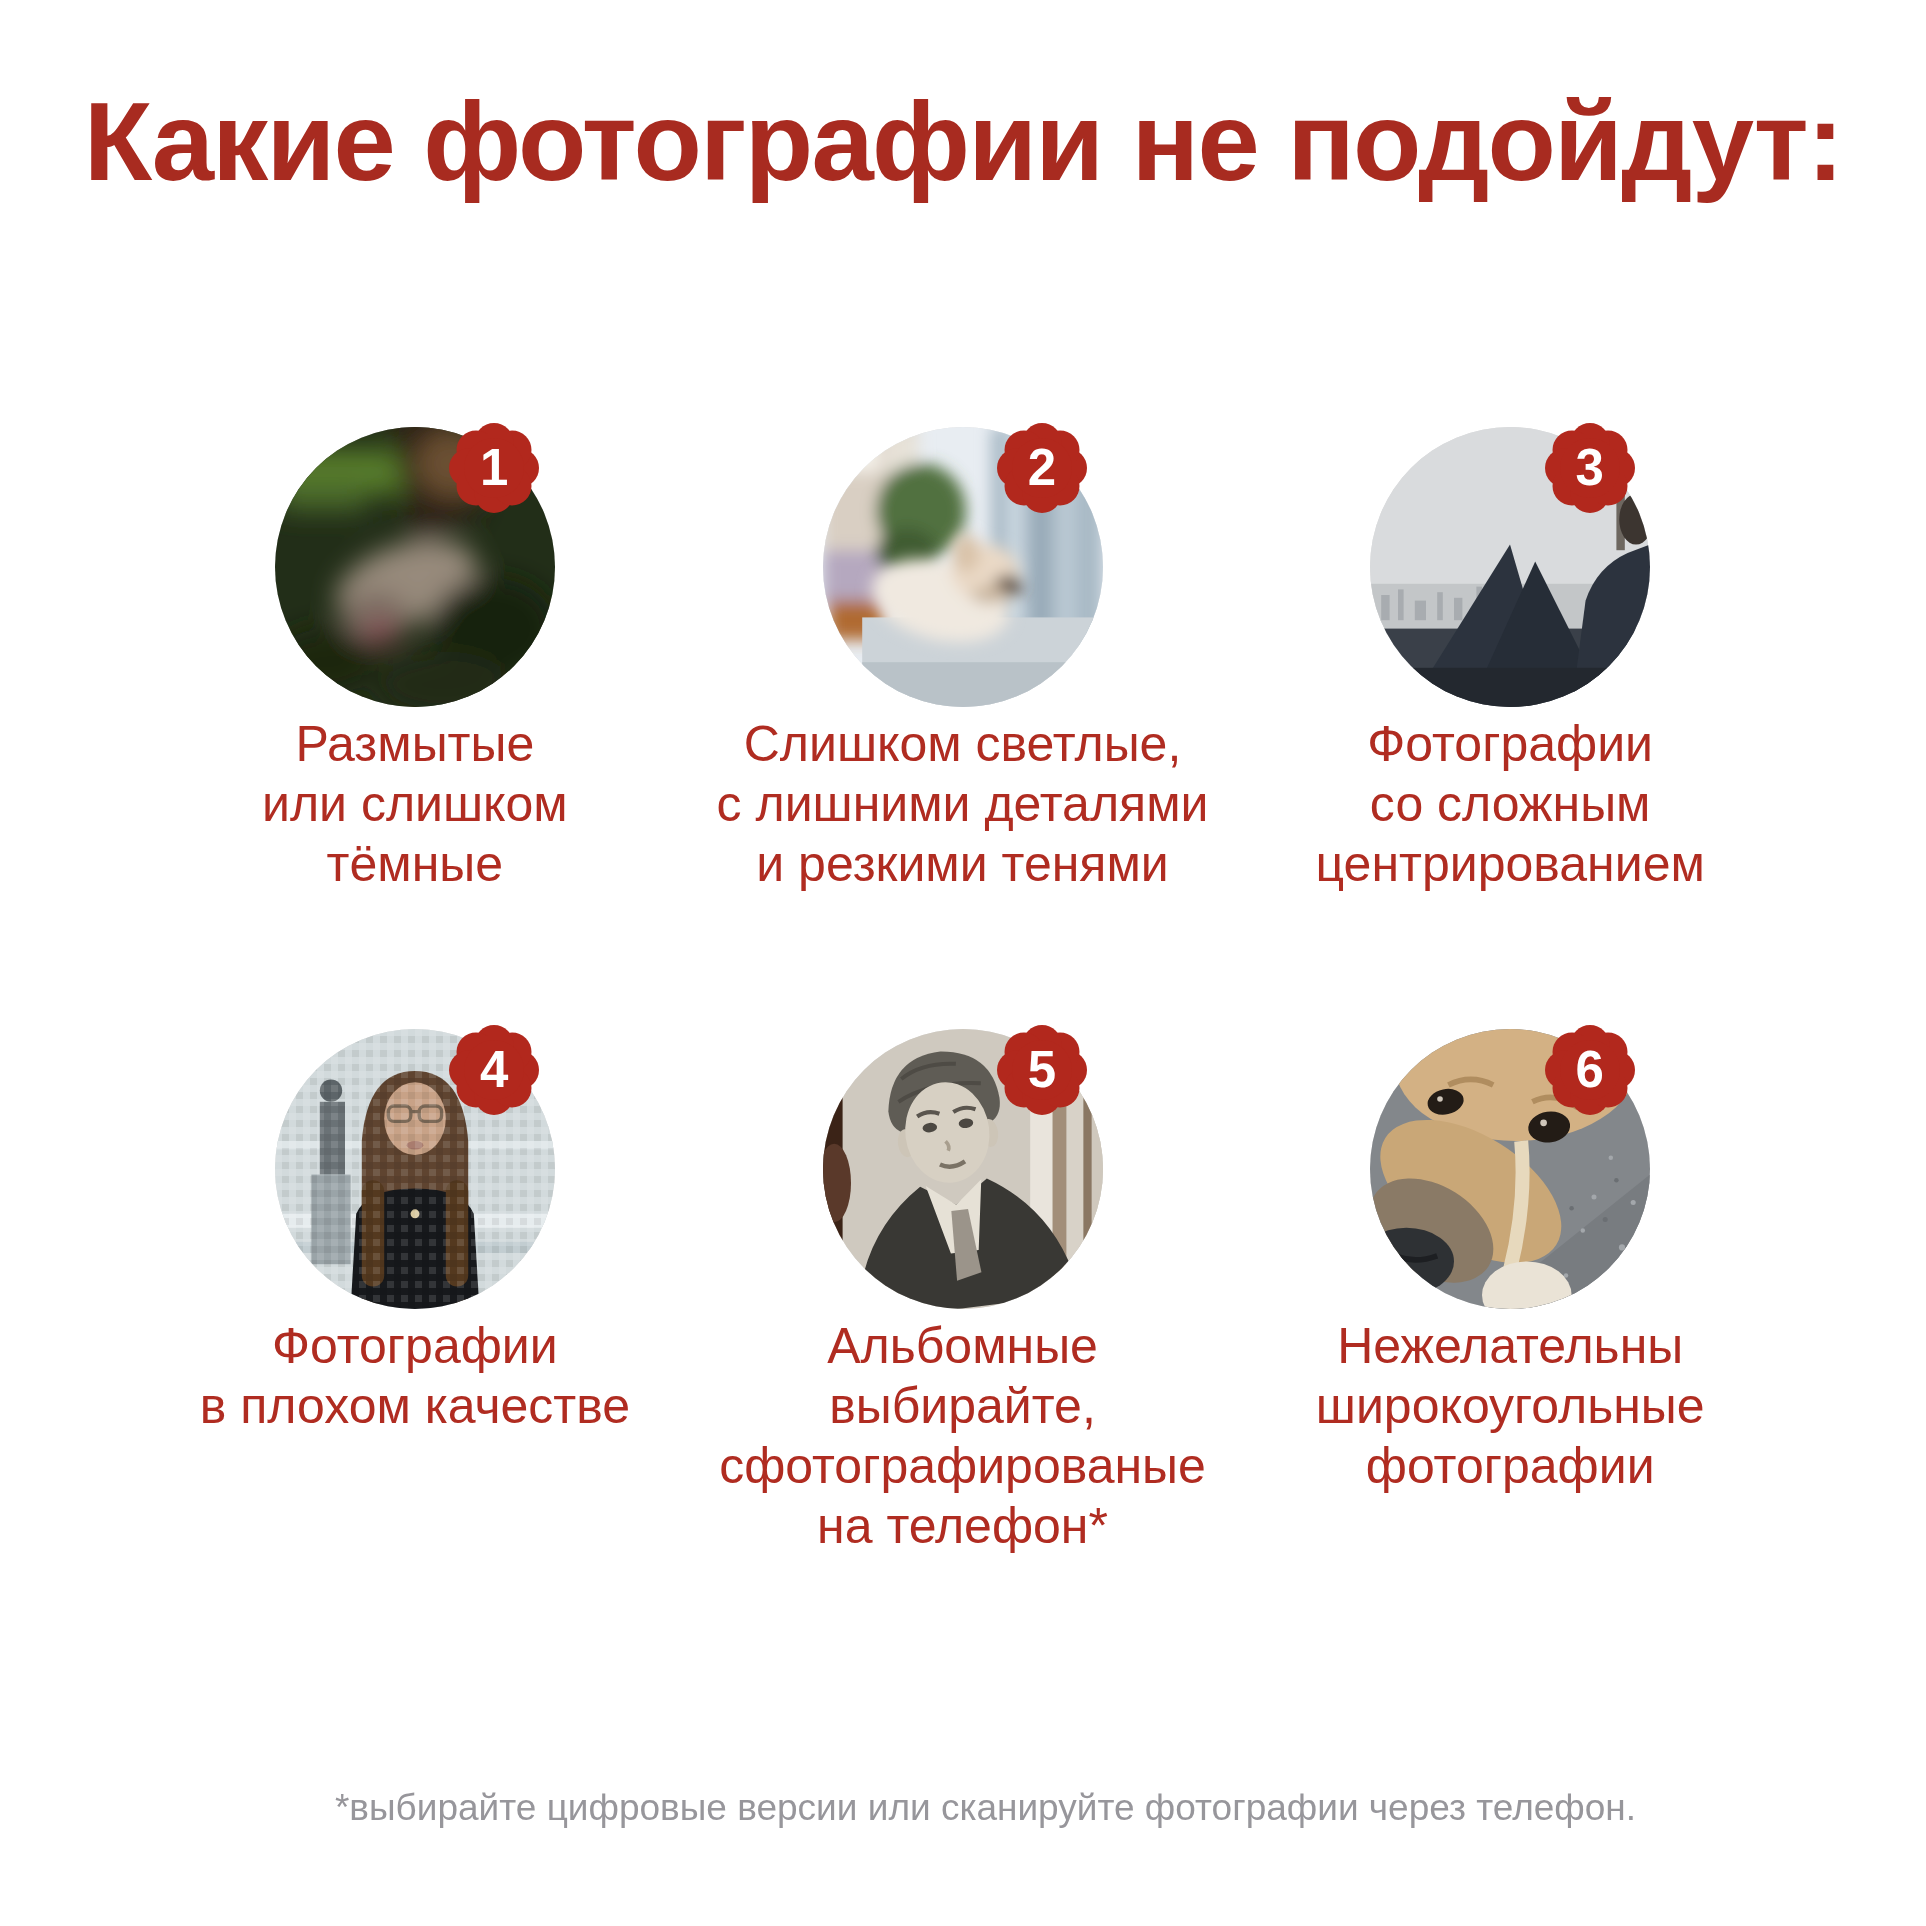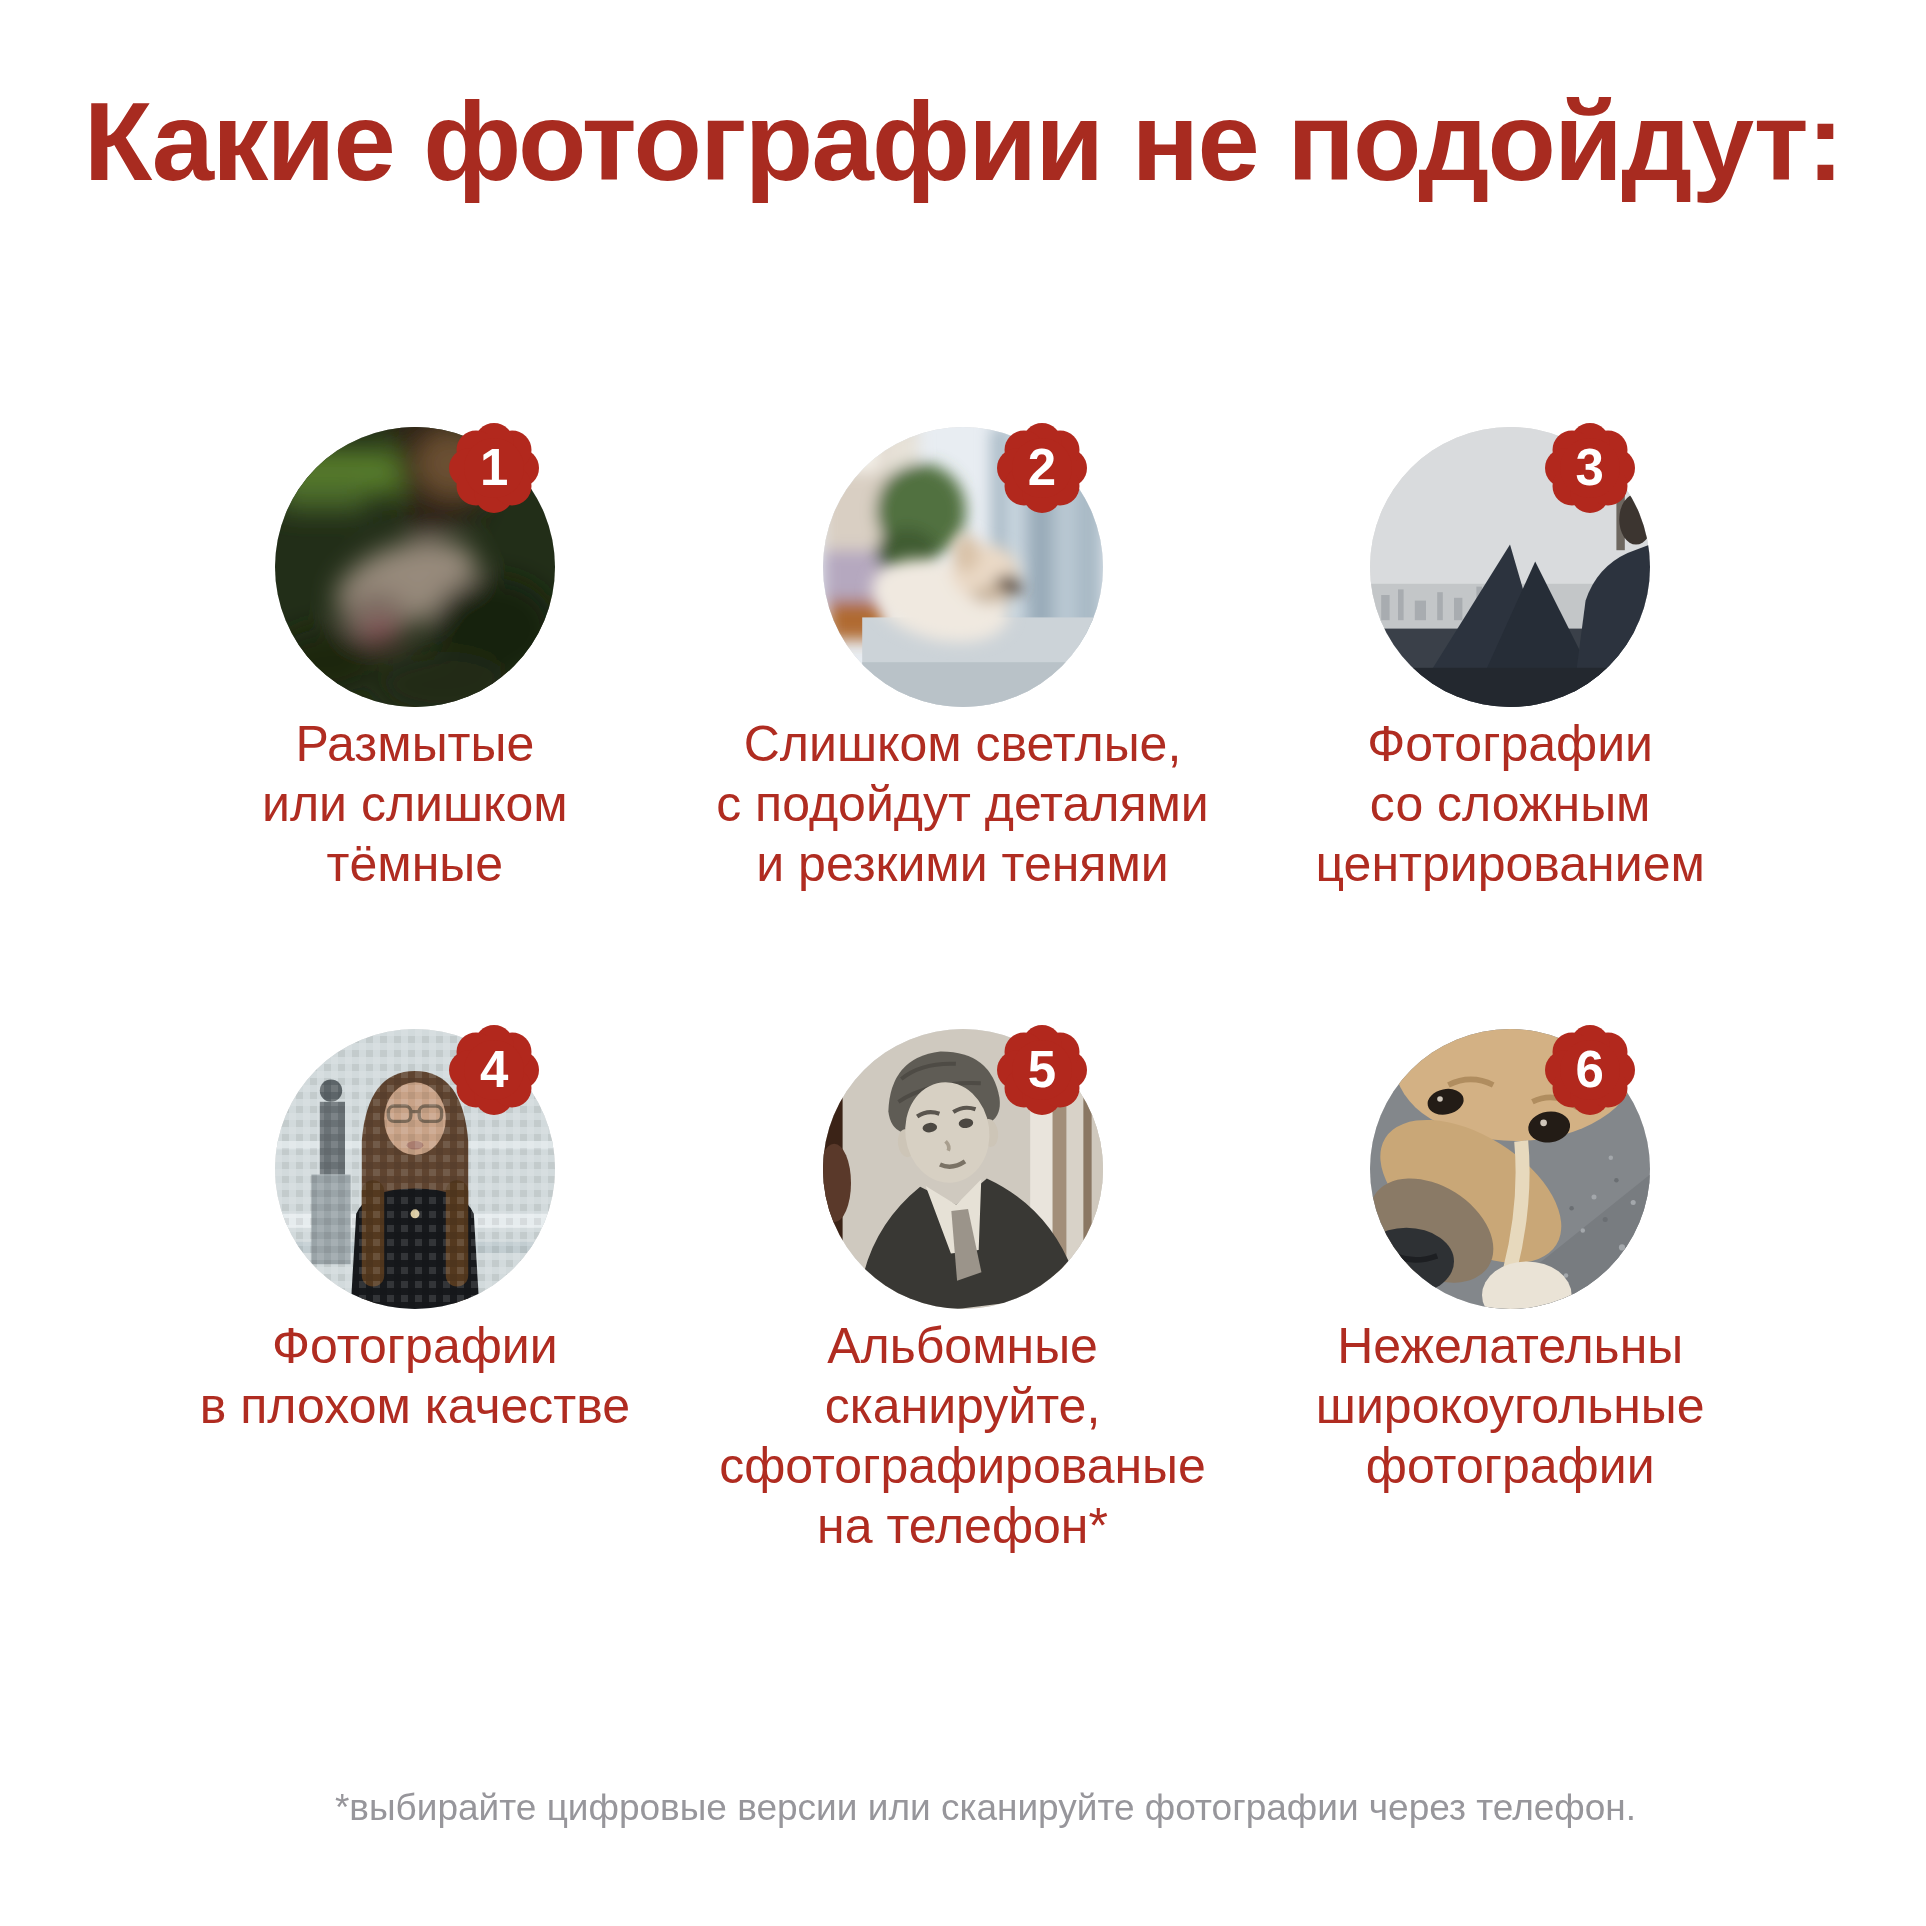--- a/index.html
+++ b/index.html
@@ -156,21 +156,21 @@
               <circle cx="36" cy="84" r="26"></circle>
             <circle cx="60" cy="94" r="26"></circle>
               <circle cx="84" cy="84" r="26"></circle>
             <circle cx="60" cy="60" r="40"></circle>
           </g>
         </svg>
         <span class="badge-num">2</span>
       </div>
     </div>
     <figcaption class="card-caption">Слишком светлые,
-с подойдут деталями
+с лишними деталями
 и резкими тенями</figcaption>
   </figure>
 
   <figure class="card">
     <div class="photo-wrap">
       <div class="photo-circle">
         <svg viewBox="0 0 100 100" preserveAspectRatio="xMidYMid slice">
           <rect width="100" height="100" fill="#d9dbdd"></rect>
           <rect y="56" width="100" height="18" fill="#c3c6c8"></rect>
           <g fill="#a8acb0">
@@ -309,21 +309,21 @@
             <circle cx="26" cy="60" r="26"></circle>
               <circle cx="36" cy="84" r="26"></circle>
             <circle cx="60" cy="94" r="26"></circle>
               <circle cx="84" cy="84" r="26"></circle>
             <circle cx="60" cy="60" r="40"></circle>
           </g>
         </svg>
         <span class="badge-num">5</span>
       </div>
     </div>
-    <figcaption class="card-caption">Альбомные сканируйте,
+    <figcaption class="card-caption">Альбомные выбирайте,
 сфотографированые
 на телефон*</figcaption>
   </figure>
 
   <figure class="card">
     <div class="photo-wrap">
       <div class="photo-circle">
         <svg viewBox="0 0 100 100" preserveAspectRatio="xMidYMid slice">
           <rect width="100" height="100" fill="#83878b"></rect>
           <path d="M40 100 L100 52 L100 100 Z" fill="#787c80"></path>

